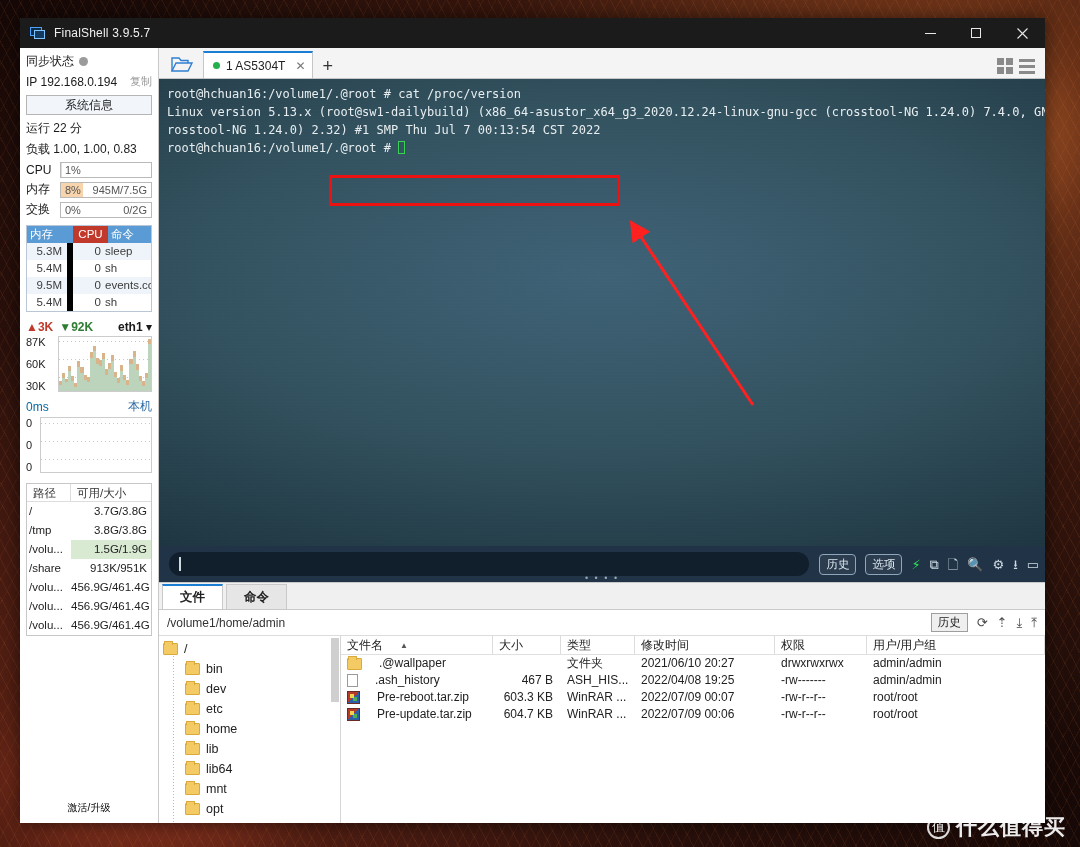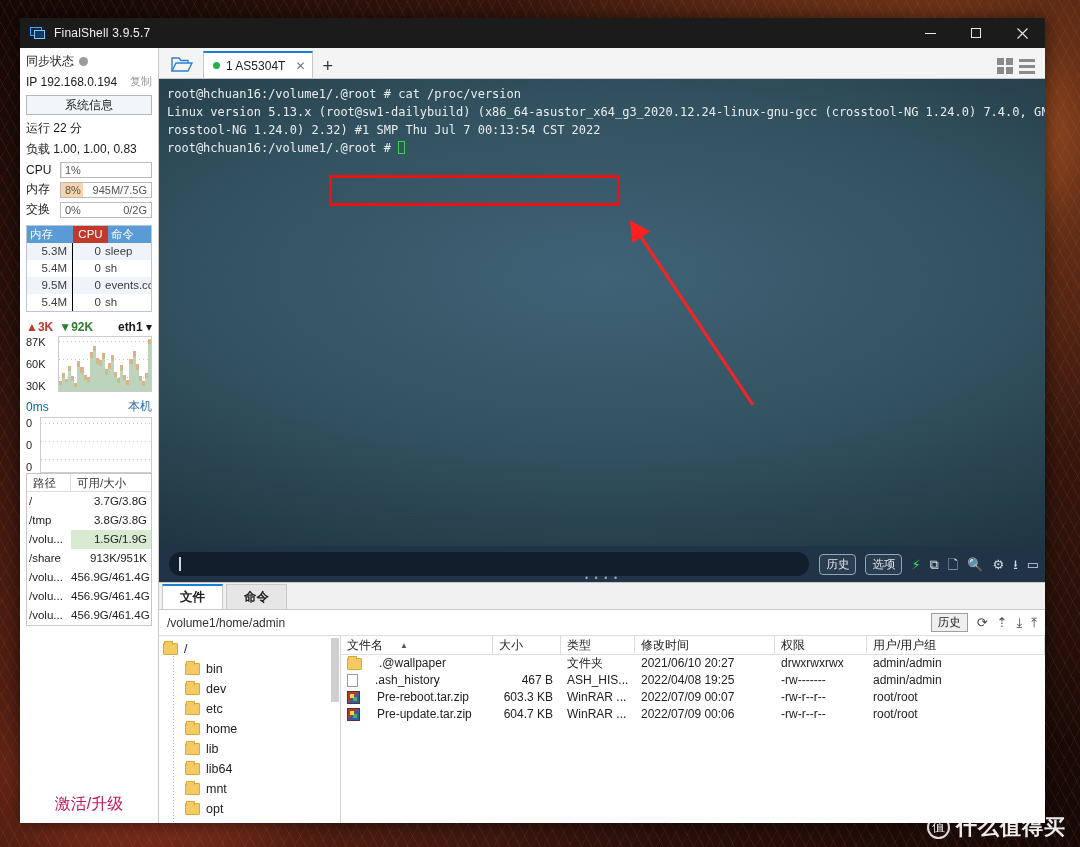--- a/index.html
+++ b/index.html
@@ -94,21 +94,21 @@
   .meter .mtxt-r { position: absolute; right: 4px; top: 0; line-height: 14px; font-size: 11px; color: #555; }
 
   
   .proc-table { margin-top: 4px; border: 1px solid #b9c6d6; }
   .proc-head { display: flex; height: 17px; font-size: 11.5px; color: #fff; }
   .proc-head .c1 { flex: 0 0 46px; background: #5b9bd5; padding-left: 3px; line-height:17px; }
   .proc-head .c2 { flex: 0 0 35px; background: #c0392b; text-align:center; line-height:17px; }
   .proc-head .c3 { flex: 1; background: #5b9bd5; padding-left: 3px; line-height:17px; }
   .proc-row { display: flex; height: 17px; font-size: 11.5px; color: #3b3b3b; background:#fff; }
   .proc-row:nth-child(even) { background: #eef4fa; }
-  .proc-row .c1 { flex: 0 0 46px; text-align: right; padding-right: 5px; line-height:17px; border-right:1px solid #000000;}
+  .proc-row .c1 { flex: 0 0 46px; text-align: right; padding-right: 5px; line-height:17px; border-right:6px solid #000000;}
   .proc-row .c2 { flex: 0 0 28px; text-align: right; line-height:17px; }
   .proc-row .c3 { flex: 1; padding-left: 4px; line-height:17px; overflow:hidden; white-space:nowrap;}
 
   
   .net-head { display: flex; align-items: center; gap: 6px; margin: 8px 0 2px 0; font-size: 12px; font-weight: bold;}
   .net-up { color: #c0392b; } .net-down { color: #2e7d32; }
   .net-iface { margin-left: auto; color: #1a1a1a; }
   .graph-box { height: 56px; display: flex; }
   .graph-ylabels { width: 32px; font-size: 11px; color: #222; display: flex; flex-direction: column; justify-content: space-between; }
   .graph-area { flex: 1; border: 1px solid #ccc; background: #fff; position: relative; overflow: hidden; }
@@ -119,31 +119,31 @@
   .bars .b i{display:block;width:100%;background:#d9b48a;}
 
   .lat-head { display:flex; align-items:center; margin:6px 0 2px 0; font-size:12px; }
   .lat-ms { color: #0369a1; }
   .lat-host { margin-left:auto; color:#2e6da4; }
   .lat-box { height: 56px; display:flex; }
   .lat-y { width: 14px; font-size: 11px; color: #222; display:flex; flex-direction:column; justify-content:space-between;}
   .lat-area { flex:1; border:1px solid #ccc; background:#fff; position:relative; }
 
   
-  .disk-table { border: 1px solid #c7c7c7; background:#fff; }
+  .disk-table { margin-top: 10px; border: 1px solid #c7c7c7; background:#fff; }
   .disk-head { display: flex; font-size: 11.5px; color: #333; border-bottom: 1px solid #ddd; height:18px; }
   .disk-head .d1 { flex: 0 0 44px; padding-left: 6px; line-height:18px; border-right:1px solid #ddd;}
   .disk-head .d2 { flex: 1; padding-left: 6px; line-height:18px;}
   .disk-row { display: flex; font-size: 11.5px; color: #222; height: 19px; }
   .disk-row .d1 { flex: 0 0 44px; padding-left: 2px; line-height:19px; overflow:hidden; white-space:nowrap;}
   .disk-row .d2 { flex: 1; text-align: right; padding-right: 4px; line-height:19px; }
   .hl-green { background: #d9ead3; }
 
   .activate-wrap{ margin-top:auto; padding:6px 0 8px 0; text-align:center; }
-  .activate-btn{ font-size:16px; color:#be185d; }
+  .activate-btn{ font-size:10px; color:#000000; }
 
   
   #right-panel { flex: 1; display: flex; flex-direction: column; min-width: 0; background:#f2f2f2;}
 
   
   #tab-strip {
     height: 31px; background: #f4f4f4; display: flex; align-items: flex-end;
     border-bottom: 1px solid #c6c6c6; flex: 0 0 31px; padding-left: 6px;
   }
   .folder-icon-btn { width: 34px; height: 28px; display:flex; align-items:center; justify-content:center; }

